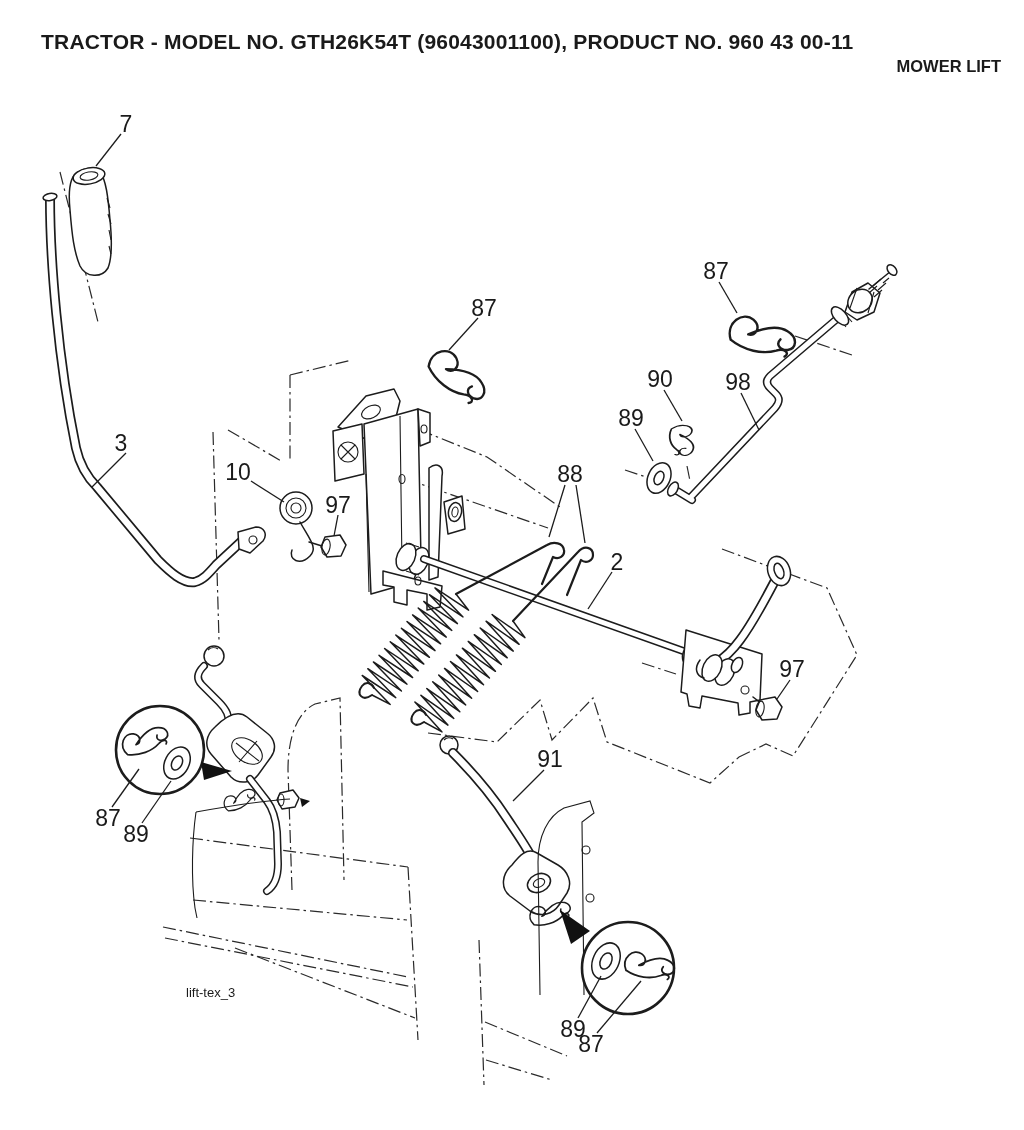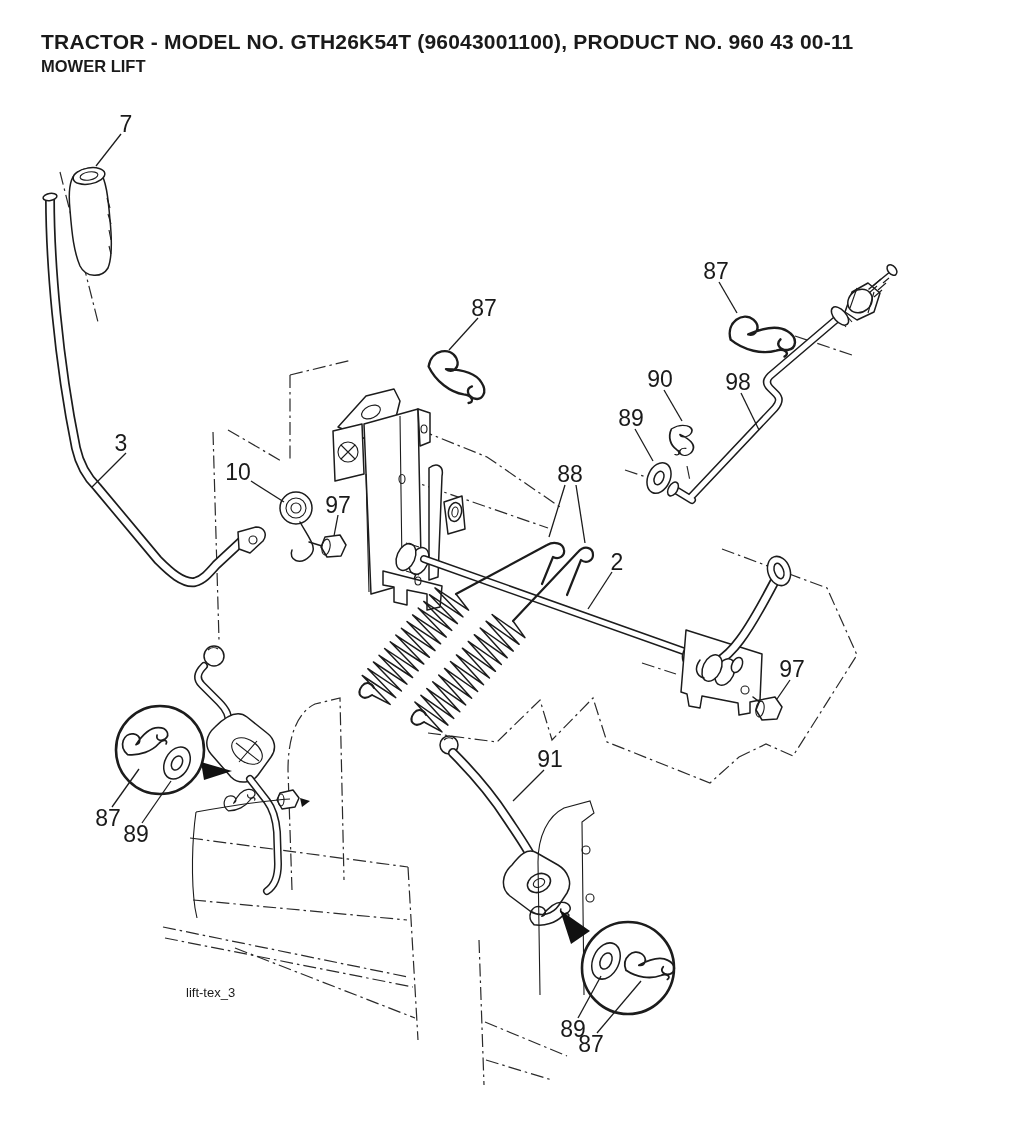--- a/index.html
+++ b/index.html
@@ -1,19 +1,19 @@
 <!DOCTYPE html>
 <html><head>
 <meta charset="utf-8">
 <style>
   html,body{margin:0;padding:0;background:#fff;}
   body{width:1024px;height:1130px;position:relative;font-family:"Liberation Sans",sans-serif;color:#1a1a1a;}
   .hdr{position:absolute;left:41px;top:30px;width:960px;}
   .hdr .t1{font-size:21px;font-weight:bold;letter-spacing:.2px;white-space:nowrap;}
-  .hdr .t2{font-size:16.5px;font-weight:bold;margin-top:3px;}
+  .hdr .t2{font-size:16.5px;font-weight:bold;margin-top:3px;text-align:right;}
   svg{position:absolute;left:0;top:0;}
   .ln{stroke:#1c1c1c;stroke-width:1.5;fill:none;stroke-linecap:round;stroke-linejoin:round;}
   .thin{stroke:#1c1c1c;stroke-width:1.1;fill:none;}
   .ph{stroke:#2a2a2a;stroke-width:1.2;fill:none;stroke-dasharray:13 4 2.5 4;stroke-linecap:butt;}
   .tube-o{stroke:#1c1c1c;stroke-width:10;fill:none;stroke-linecap:round;stroke-linejoin:round;}
   .tube-i{stroke:#fff;stroke-width:6.6;fill:none;stroke-linecap:round;stroke-linejoin:round;}
   .tube-o2{stroke:#1c1c1c;stroke-width:8;fill:none;stroke-linecap:round;stroke-linejoin:round;}
   .tube-i2{stroke:#fff;stroke-width:5;fill:none;stroke-linecap:round;stroke-linejoin:round;}
   .lbl{font-size:23px;fill:#1a1a1a;text-anchor:middle;}
   .ftr{font-size:13px;fill:#1a1a1a;}

